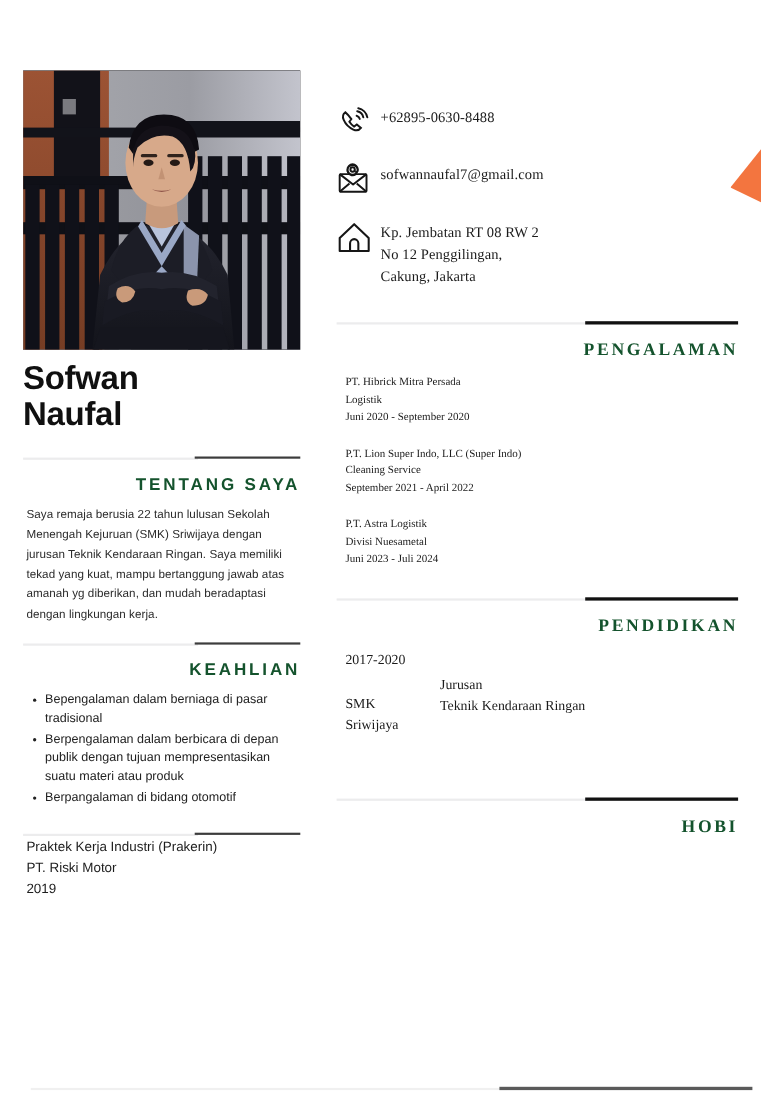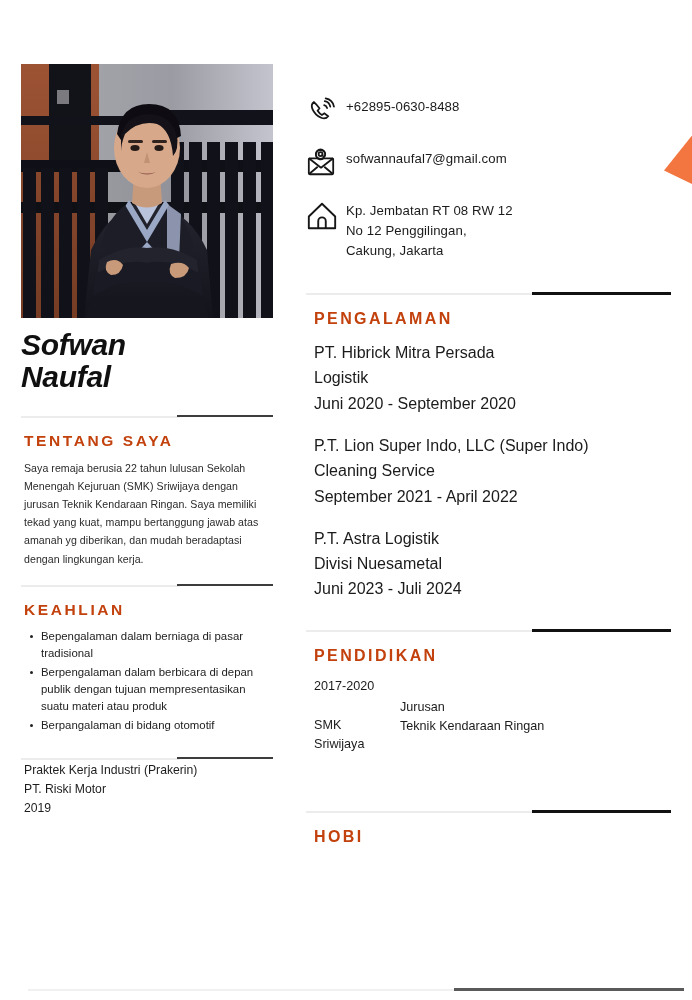--- a/index.html
+++ b/index.html
@@ -38,39 +38,39 @@
     position: absolute;
     left: 21px;
     top: 64px;
     width: 252px;
   }
   .col-right {
     position: absolute;
     left: 306px;
     top: 95px;
     width: 365px;
+    font-family: Liberation Serif, serif;
   }
 
   
   .photo {
     position: relative;
     width: 252px;
     height: 254px;
     overflow: hidden;
     background: #1b1b22;
   }
   .photo svg { display: block; width: 100%; height: 100%; }
 
   
   .name {
     margin-top: 11px;
     font-size: 30px;
     line-height: 1.06;
     font-weight: bold;
-    font-style: italic;
     letter-spacing: -0.3px;
     color: #101010;
   }
   .name .line2 { display: block; }
 
   
   .divider {
     position: relative;
     height: 4px;
     margin: 0;
@@ -91,22 +91,23 @@
     background: #3c3c3c;
     width: 38%;
   }
   .divider.strong .dark { background: #111111; height: 3px; }
 
   
   .sec-head {
     font-size: 15.5px;
     font-weight: bold;
     letter-spacing: 2.6px;
-    color: #c2410c;
+    color: #14532d;
     margin: 13px 0 9px 3px;
+    text-align: right;
   }
   .col-right .sec-head {
     font-size: 16px;
     letter-spacing: 2.4px;
     margin: 14px 0 12px 8px;
   }
 
   
   .about-text {
     font-size: 10.6px;
@@ -164,21 +165,21 @@
     line-height: 1.52;
     color: #1b1b1b;
     padding-top: 2px;
     letter-spacing: 0.1px;
   }
   .contact-text .l { display: block; }
 
   
   .exp-item {
     margin: 0 0 17px 8px;
-    font-size: 16px;
+    font-size: 10px;
     line-height: 1.58;
     color: #1b1b1b;
   }
   .exp-item .l { display: block; }
 
   
   .edu {
     margin-left: 8px;
     font-size: 12.6px;
     color: #1b1b1b;
@@ -381,21 +382,21 @@
     </div>
 
     <div class="contact-row">
       <span class="contact-icon">
         <svg width="32" height="32" viewBox="0 0 34 34" fill="none" stroke="#161616" stroke-width="2" stroke-linejoin="round">
           <path d="M3 17.5L17 4l14 13.5V30H3z"></path>
           <path d="M13 30v-7.5a4 4 0 0 1 8 0V30"></path>
         </svg>
       </span>
       <span class="contact-text">
-        <span class="l">Kp. Jembatan RT 08 RW 12</span>
+        <span class="l">Kp. Jembatan RT 08 RW 2</span>
         <span class="l">No 12 Penggilingan,</span>
         <span class="l">Cakung, Jakarta</span>
       </span>
     </div>
 
     <div class="sp-10"></div>
 
     <div class="divider strong">
       <span class="light"></span>
         <span class="dark"></span>

